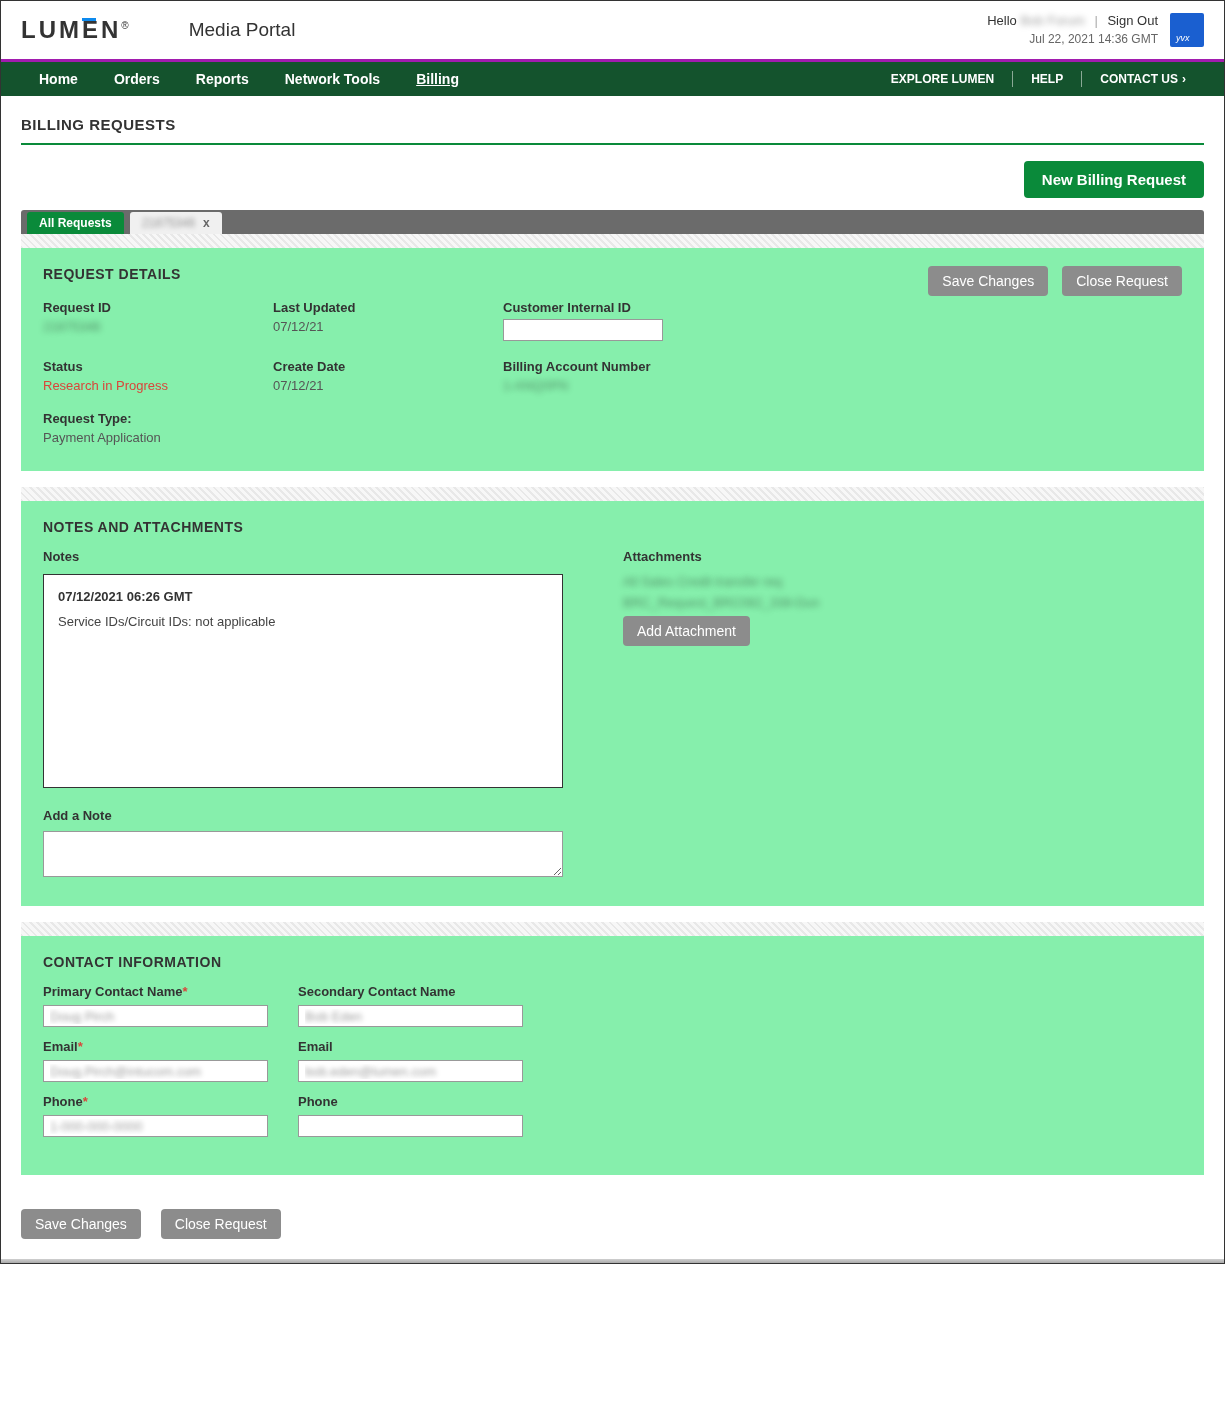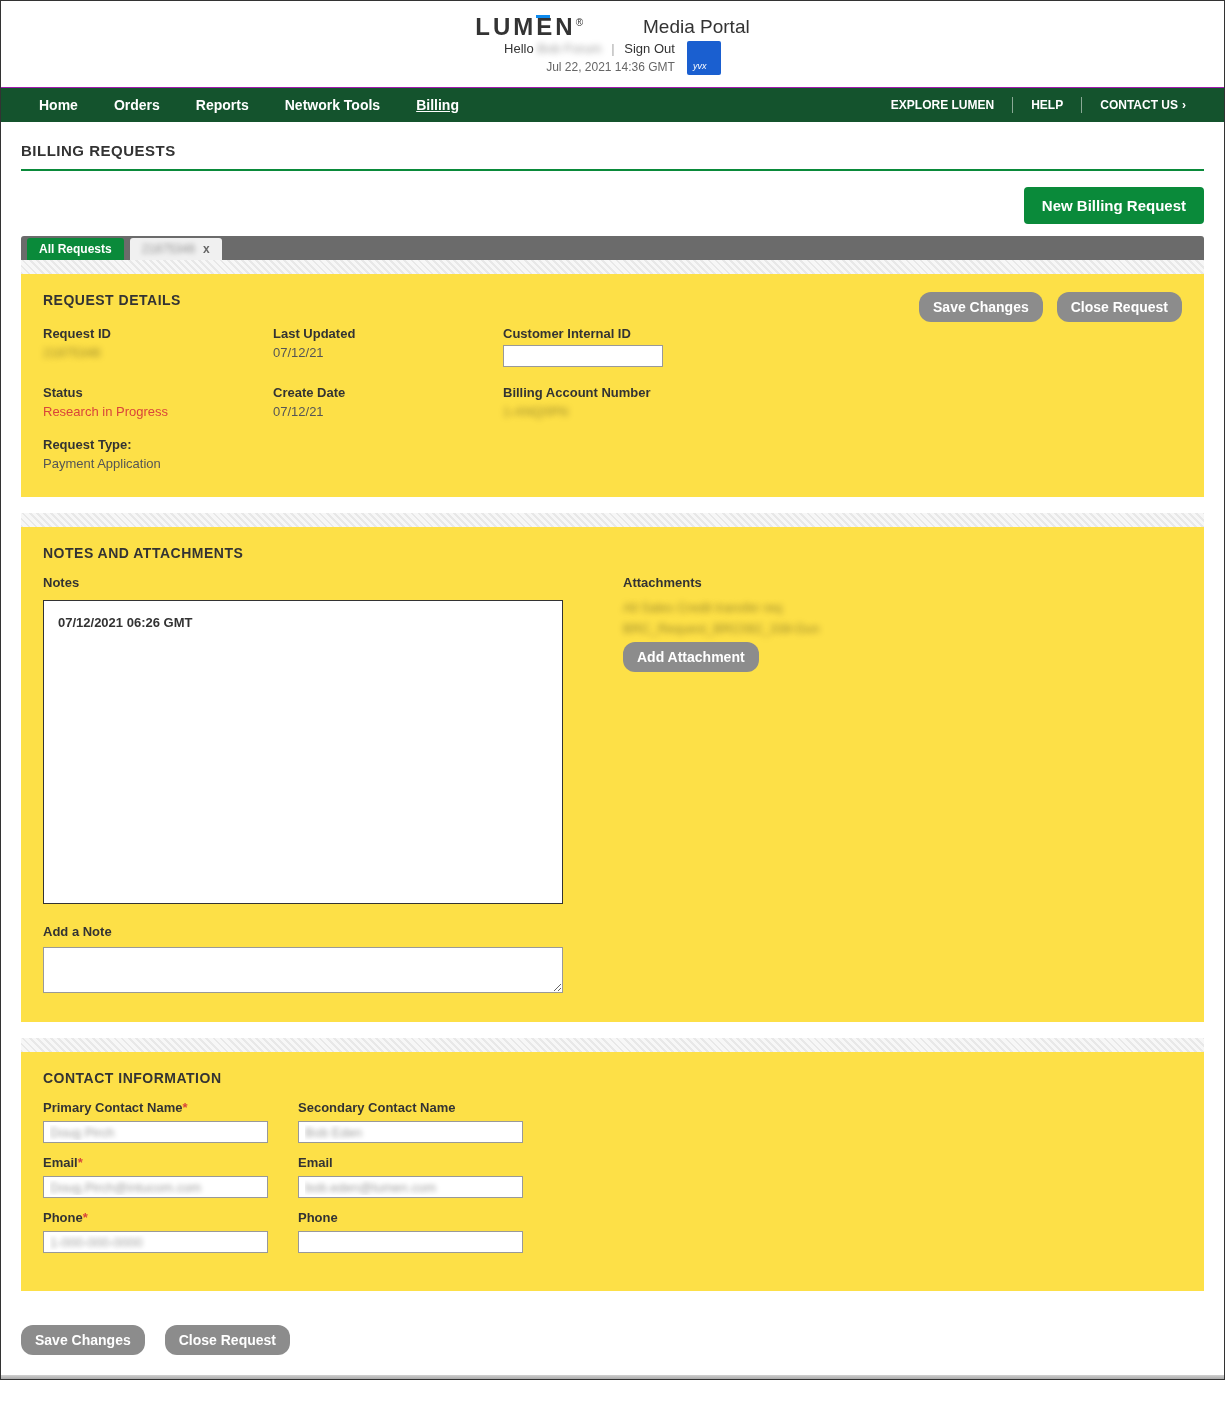--- a/index.html
+++ b/index.html
@@ -1,19 +1,19 @@
 <!DOCTYPE html>
 <html><head>
   <meta charset="utf-8">
   <style>
     * { box-sizing: border-box; margin: 0; padding: 0; }
     body { font-family: Arial, Helvetica, sans-serif; font-size: 13px; color: #333; background: #fff; border: 1px solid #333; width: 1225px; }
     
     
-    .header { display: flex; align-items: center; justify-content: space-between; padding: 12px 20px; border-bottom: 1px solid #a21caf; flex-direction: column; }
+    .header { display: flex; align-items: center; justify-content: space-between; padding: 12px 20px; border-bottom: 3px solid #a21caf; }
     .header-left { display: flex; align-items: center; gap: 60px; }
     .logo { font-size: 24px; font-weight: bold; letter-spacing: 3px; font-family: Arial, sans-serif; }
     .logo .bar { display: inline-block; position: relative; }
     .logo .bar::before { content: ''; position: absolute; height: 3px; background: #0d8aee; width: 14px; top: 2px; left: 0; }
     .logo sup { font-size: 10px; font-weight: normal; letter-spacing: 0; }
     .portal-title { font-size: 19px; color: #333; }
     .header-right { text-align: right; font-size: 13px; }
     .greeting-line { margin-bottom: 4px; }
     .greeting-line .blur { color: transparent; text-shadow: 0 0 6px rgba(0,0,0,0.4); user-select: none; }
     .greeting-line .sep { color: #aaa; margin: 0 6px; }
@@ -43,41 +43,41 @@
     
     .tabbar { background: #6b6b6b; height: 24px; display: flex; align-items: flex-end; border-radius: 3px 3px 0 0; padding-left: 6px; }
     .tab { height: 22px; display: inline-flex; align-items: center; padding: 0 12px; font-size: 12px; border-radius: 3px 3px 0 0; margin-right: 6px; margin-top: 17px; }
     .tab.active { background: #0a8a3a; color: #fff; font-weight: bold; }
     .tab.inactive { background: #f0f0f0; color: #888; }
     .tab .blur { color: transparent; text-shadow: 0 0 5px rgba(0,0,0,0.4); }
     .tab .close { margin-left: 8px; color: #666; cursor: pointer; font-weight: bold; }
     
     .hatched { background: repeating-linear-gradient(45deg, #e8e8e8, #e8e8e8 2px, #f7f7f7 2px, #f7f7f7 5px); height: 14px; }
     
-    .panel { background: #fde047; padding: 18px 22px 26px; }
+    .panel { background: #86efac; padding: 18px 22px 26px; }
     .panel-title { font-size: 14px; font-weight: bold; letter-spacing: 0.5px; color: #333; margin-bottom: 14px; }
     
     .details-head { display: flex; justify-content: space-between; align-items: flex-start; }
     .details-buttons { display: flex; gap: 14px; }
-    .btn-gray { background: #8c8c8c; color: #fff; border: none; border-radius: 12px; padding: 7px 14px; font-size: 14px; font-weight: bold; cursor: pointer; }
+    .btn-gray { background: #8c8c8c; color: #fff; border: none; border-radius: 4px; padding: 7px 14px; font-size: 14px; font-weight: normal; cursor: pointer; }
     
     .details-grid { display: grid; grid-template-columns: 230px 230px 300px; column-gap: 0; row-gap: 18px; margin-top: 4px; }
     .field-label { font-size: 13px; font-weight: bold; color: #333; margin-bottom: 4px; }
     .field-value { font-size: 13px; color: #555; }
     .field-value.red { color: #d9453a; }
     .field-value.blur { color: transparent; text-shadow: 0 0 6px rgba(0,0,0,0.4); user-select: none; }
     .small-input { width: 160px; height: 22px; border: 1px solid #999; background: #fff; padding: 2px 4px; font-size: 13px; }
     
     .section-gap { height: 16px; }
     
     .notes-row { display: flex; gap: 60px; }
     .notes-left { flex: 0 0 520px; }
     .notes-right { flex: 1; }
     .sub-label { font-size: 13px; font-weight: bold; margin-bottom: 10px; }
-    .notes-box { border: 1px solid #333; background: #fff; width: 520px; height: 304px; padding: 14px; font-size: 13px; }
+    .notes-box { border: 1px solid #333; background: #fff; width: 520px; height: 214px; padding: 14px; font-size: 13px; }
     .notes-box .note-ts { font-weight: bold; margin-bottom: 10px; }
     .notes-box .note-body { color: #444; }
     .add-note-label { font-size: 13px; font-weight: bold; margin: 20px 0 8px; }
     .add-note-area { width: 520px; height: 46px; border: 1px solid #999; background: #fff; resize: both; padding: 4px; font-family: inherit; font-size: 13px; }
     
     .attach-list { margin-bottom: 2px; }
     .attach-item { color: transparent; text-shadow: 0 0 6px rgba(0,0,0,0.4); margin-bottom: 6px; font-size: 13px; }
     
     .contact-grid { display: flex; gap: 30px; }
     .contact-col { width: 225px; }
@@ -193,20 +193,21 @@
   <div class="section-gap"></div>
   <div class="hatched"></div>
 
   <div class="panel">
     <div class="panel-title">NOTES AND ATTACHMENTS</div>
     <div class="notes-row">
       <div class="notes-left">
         <div class="sub-label">Notes</div>
         <div class="notes-box">
           <div class="note-ts">07/12/2021 06:26 GMT</div>
+          <div class="note-body">Service IDs/Circuit IDs: not applicable</div>
         </div>
         <div class="add-note-label">Add a Note</div>
         <textarea class="add-note-area" style=""></textarea>
       </div>
       <div class="notes-right">
         <div class="sub-label">Attachments</div>
         <div class="attach-list">
           <div class="attach-item">All Sales Credit transfer req</div>
           <div class="attach-item">BRC_Request_BRC082_338-Dun</div>
         </div>

